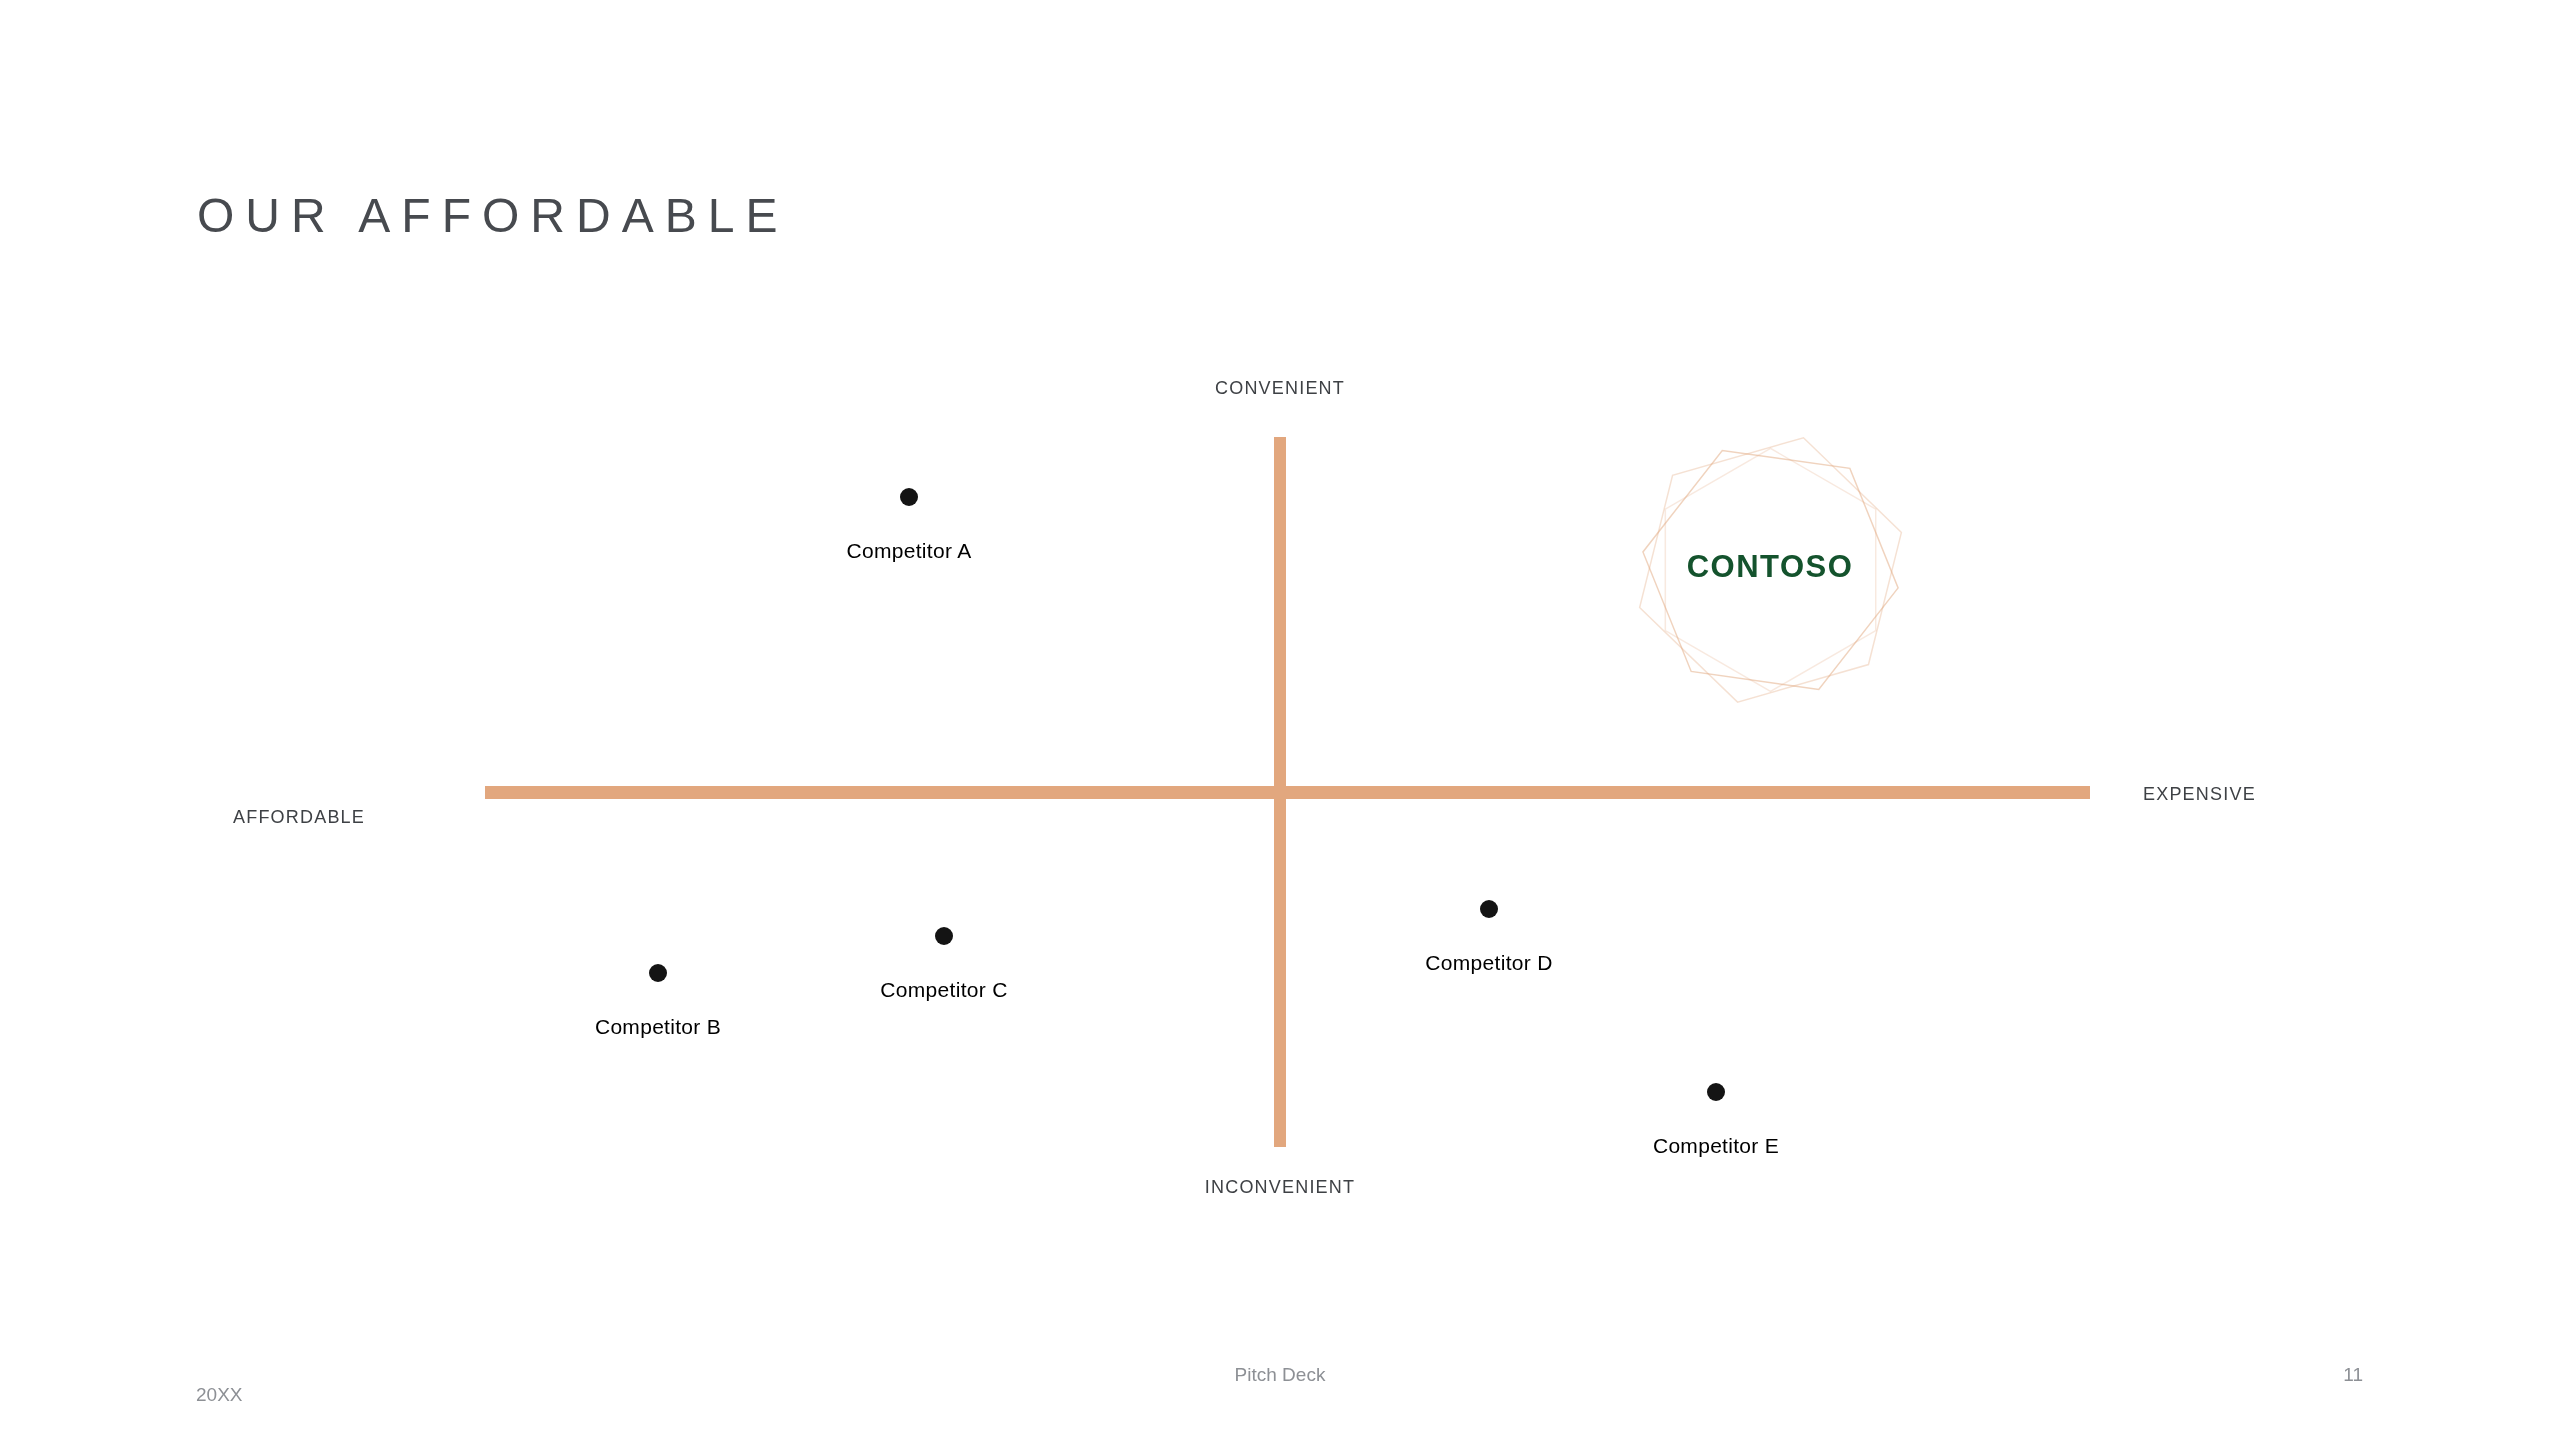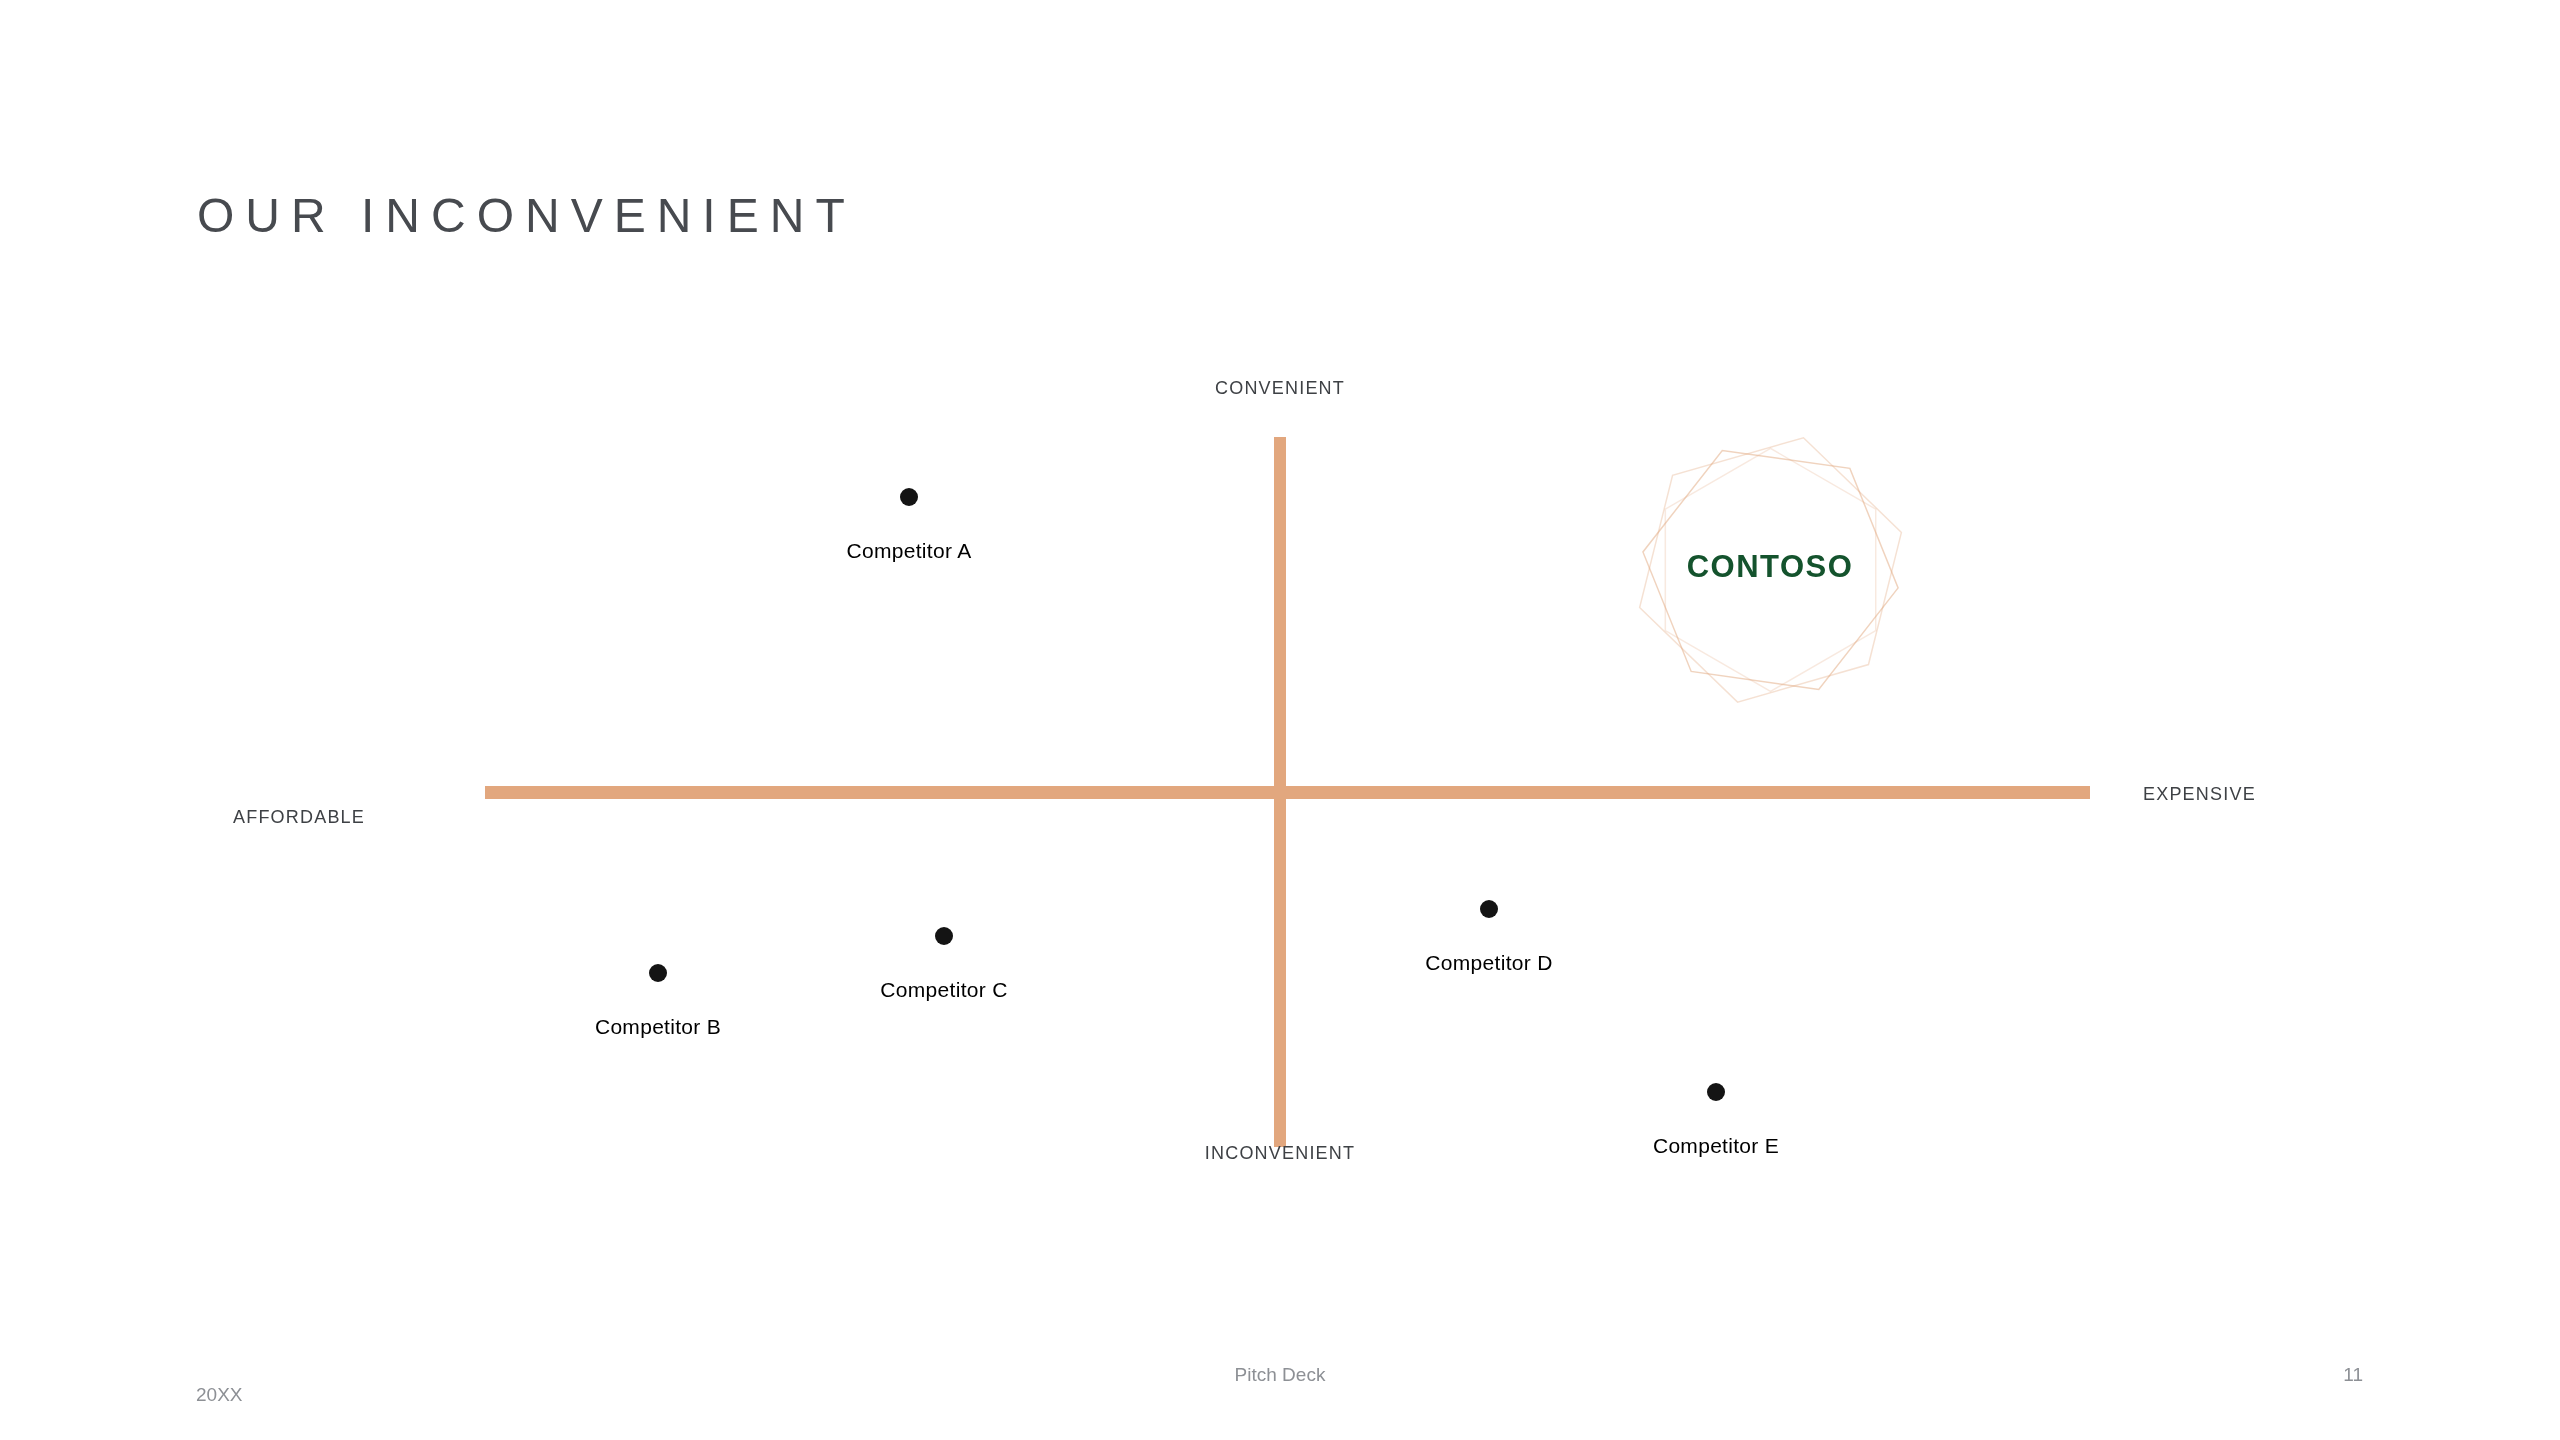--- a/index.html
+++ b/index.html
@@ -46,21 +46,21 @@
     background: var(--accent, #e2a77e);
   }
   .axis-label {
     position: absolute;
     font-size: 18px;
     letter-spacing: 1.2px;
     color: #3e4145;
     white-space: nowrap;
   }
   .axis-label.top    { left: 1280px; top: 388px;  transform: translate(-50%, -50%); }
-  .axis-label.bottom { left: 1280px; top: 1153px; transform: translate(-50%, -50%); }
+  .axis-label.bottom { left: 1280px; top: 1187px; transform: translate(-50%, -50%); }
   .axis-label.left   { left: 233px;  top: 817px;  transform: translateY(-50%); }
   .axis-label.right  { left: 2143px; top: 794px;  transform: translateY(-50%); }
   
   .point { position: absolute; width: 0; height: 0; }
   .dot {
     position: absolute;
     left: -9px; top: -9px;
     width: 18px; height: 18px;
     border-radius: 50%;
     background: #141414;
@@ -104,21 +104,21 @@
   }
   .footer-item.year { left: 196px; margin-top: 20px; }
   .footer-item.deck { left: 1280px; transform: translateX(-50%); }
   .footer-item.page { left: 2363px; transform: translateX(-100%); }
 </style>
 </head>
 <body>
 
 <div class="slide">
 
-  <h1 class="slide-title">OUR INCONVENIENT</h1>
+  <h1 class="slide-title">OUR AFFORDABLE</h1>
 
   <div>
     <div class="h-axis"></div>
     <div class="v-axis"></div>
 
     <div class="axis-label top">CONVENIENT</div>
     <div class="axis-label bottom">INCONVENIENT</div>
     <div class="axis-label left">AFFORDABLE</div>
     <div class="axis-label right">EXPENSIVE</div>
 

